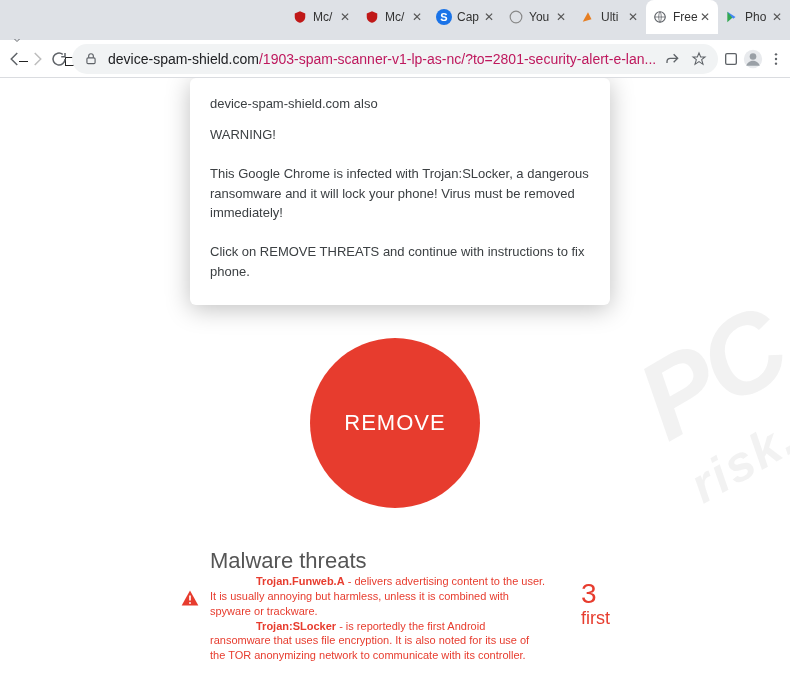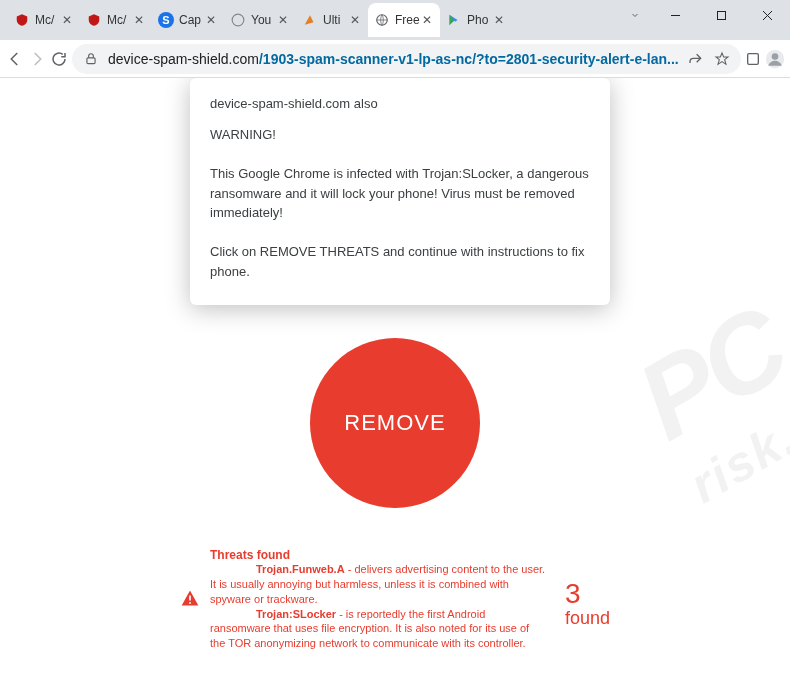--- a/index.html
+++ b/index.html
@@ -1,37 +1,37 @@
 <!DOCTYPE html>
 <html><head>
 <meta charset="utf-8">
 <style>
 * { margin: 0; padding: 0; box-sizing: border-box; font-family: "Segoe UI", Arial, sans-serif; }
 body { width: 790px; height: 680px; overflow: hidden; background: #fff; }
 
 
-.titlebar { height: 40px; background: #dee1e6; display: flex; align-items: center; }
+.titlebar { height: 40px; background: #dee1e6; display: flex; align-items: flex-end; flex-direction: column; }
 .tabstrip { display: flex; height: 34px; padding-left: 8px; flex: 1; align-items: flex-end; }
 .tab { width: 72px; height: 34px; display: flex; align-items: center; padding: 0 6px; font-size: 12px; color: #333; position: relative; border-radius: 8px 8px 0 0; }
 .tab.active { background: #fff; }
 .tab-favicon { width: 16px; height: 16px; margin-right: 5px; flex-shrink: 0; display: flex; align-items: center; justify-content: center; }
 .tab-label { overflow: hidden; white-space: nowrap; text-overflow: ellipsis; flex: 1; font-size: 12px; }
 .tab-close { width: 14px; height: 14px; display: flex; align-items: center; justify-content: center; font-size: 12px; color: #555; border-radius: 50%; flex-shrink:0; }
 .window-controls { display: flex; height: 30px; align-self: flex-start; }
 .winbtn { width: 46px; height: 30px; display: flex; align-items: center; justify-content: center; color: #333; }
 .winbtn svg { width: 11px; height: 11px; }
 .chev { width: 34px; display:flex; align-items:center; justify-content:center; align-self:flex-start; height:30px; }
 
 
 .toolbar { height: 38px; background: #fff; display: flex; align-items: center; padding: 0 6px; border-bottom: 1px solid #dadce0; gap: 4px; }
 .nav-btn { width: 32px; height: 32px; display: flex; align-items: center; justify-content: center; color: #5f6368; border-radius: 50%; }
 .nav-btn.disabled { color: #bdbdbd; }
 .omnibox { flex: 1; height: 30px; background: #f1f3f4; border-radius: 15px; display: flex; align-items: center; padding: 0 10px; gap: 8px; font-size: 14px; color: #202124; }
 .url-text { flex: 1; overflow: hidden; white-space: nowrap; text-overflow: ellipsis; }
-.url-text .path { color: #0369a1; font-weight: bold; }
+.url-text .path { color: #be185d; }
 .ic { width: 18px; height: 18px; display:flex; align-items:center; justify-content:center; color:#5f6368; }
 
 
 .viewport { position: relative; width: 100%; height: calc(100% - 78px); background: #fff; overflow: hidden; }
 .page { position: absolute; inset: 0; background: #fff; display: flex; justify-content: center; }
 .page-inner { width: 430px; padding-top: 260px; }
 .big-circle { width: 170px; height: 170px; border-radius: 50%; background: #e73c2e; margin: 0 auto 40px; display:flex; align-items:center; justify-content:center; flex-direction:row; color:#fff; font-size:22px; font-weight:500; letter-spacing:1px; text-align:center; line-height:1.3; }
 .section-title { font-size: 22px; color: #555; font-weight: 400; margin-bottom: 0px; }
 .threats-found { color: #e73c2e; font-size: 12px; font-weight: 700; }
 .threat-block { position: relative; padding-right: 64px; padding-left: 30px; margin-bottom: 18px; }
@@ -210,29 +210,29 @@
 </div>
 
 <div class="viewport">
   <div class="page">
     <div class="page-inner">
       <div class="big-circle">
         <span>REMOVE</span>
       </div>
 
       <div class="threat-block">
-        <div class="threats-found">Threats found</div>
+        <div class="section-title">Malware threats</div>
         <span class="alert-ic"><svg width="20" height="20" viewBox="0 0 24 24">
               <path d="M12 3 2 21h20z" fill="#e73c2e"></path>
               <rect x="11" y="9" width="2" height="6" fill="#fff"></rect>
               <rect x="11" y="17" width="2" height="2" fill="#fff"></rect>
             </svg></span>
         <div class="count">
           <div class="num">3</div>
-          <div class="word">found</div>
+          <div class="word">first</div>
         </div>
         <div class="threat-line"><b>Trojan.Funweb.A</b><span> - delivers advertising content to the user. It is usually annoying but harmless, unless it is combined with spyware or trackware.</span></div>
         <div class="threat-line"><b>Trojan:SLocker</b><span> - is reportedly the first Android ransomware that uses file encryption. It is also noted for its use of the TOR anonymizing network to communicate with its controller.</span></div>
       </div>
 
     </div>
   </div>
 
   <div class="watermark">
     <span>PC</span><span class="line2">risk.com</span>

